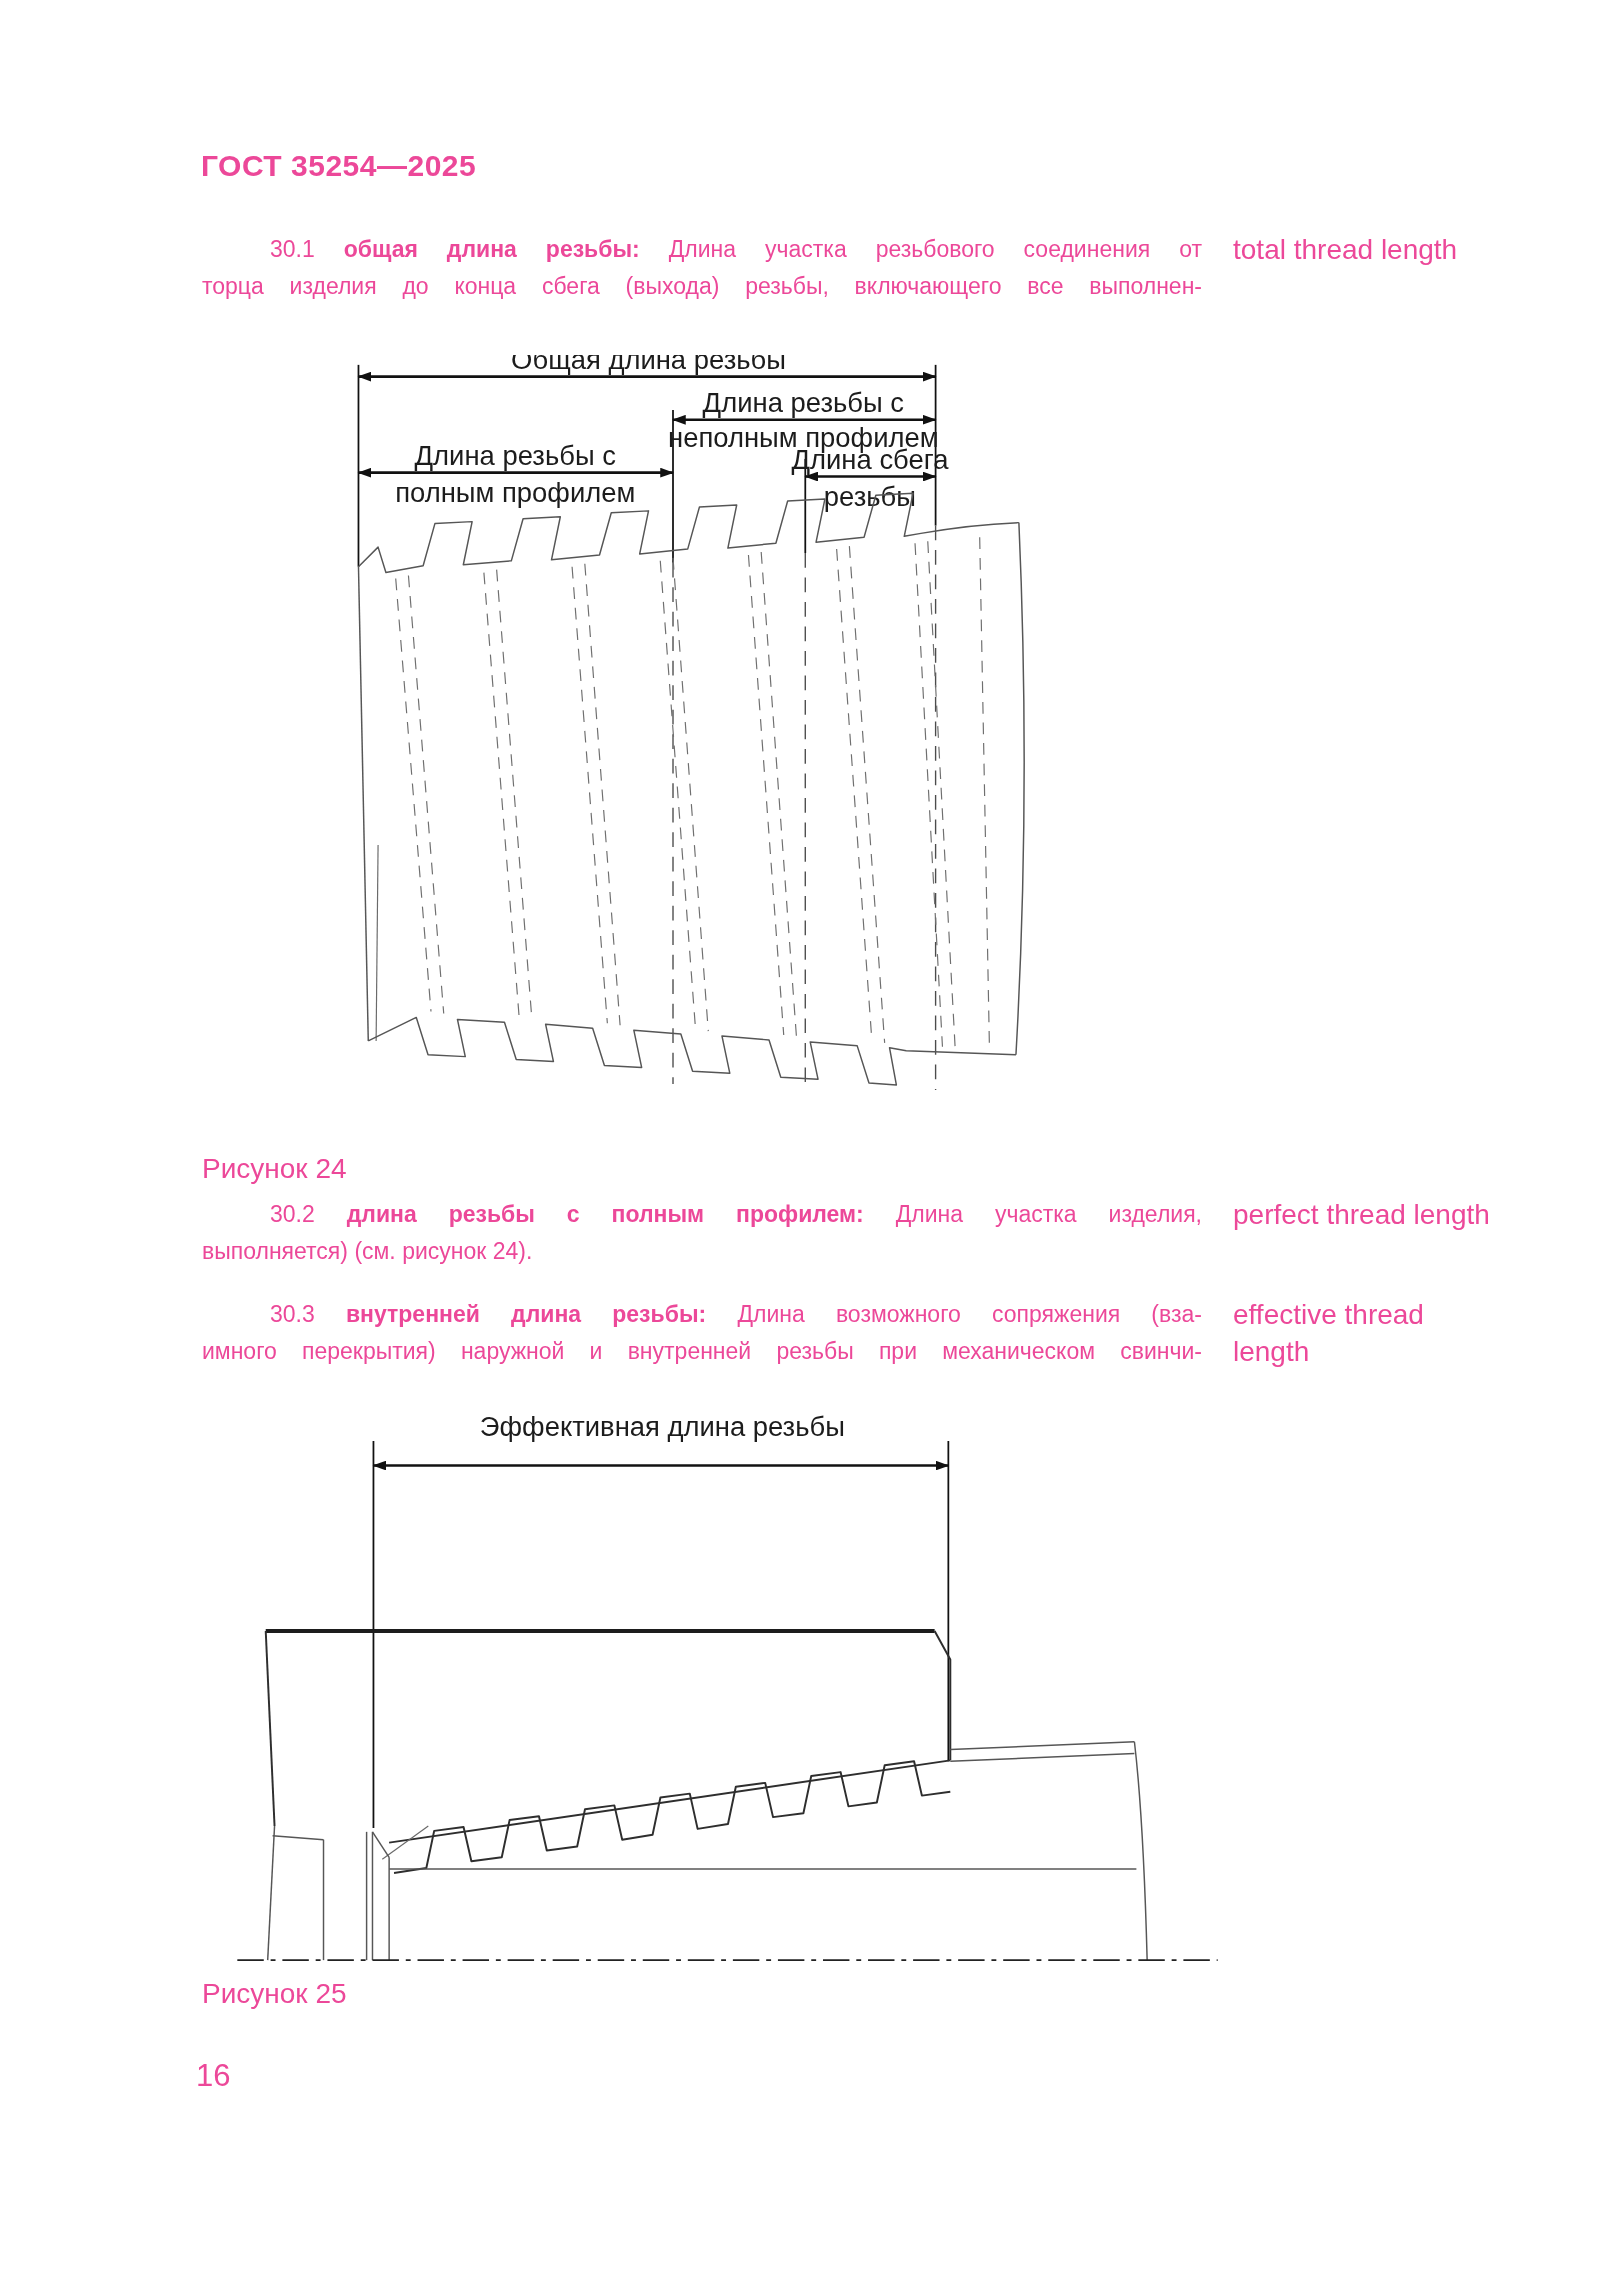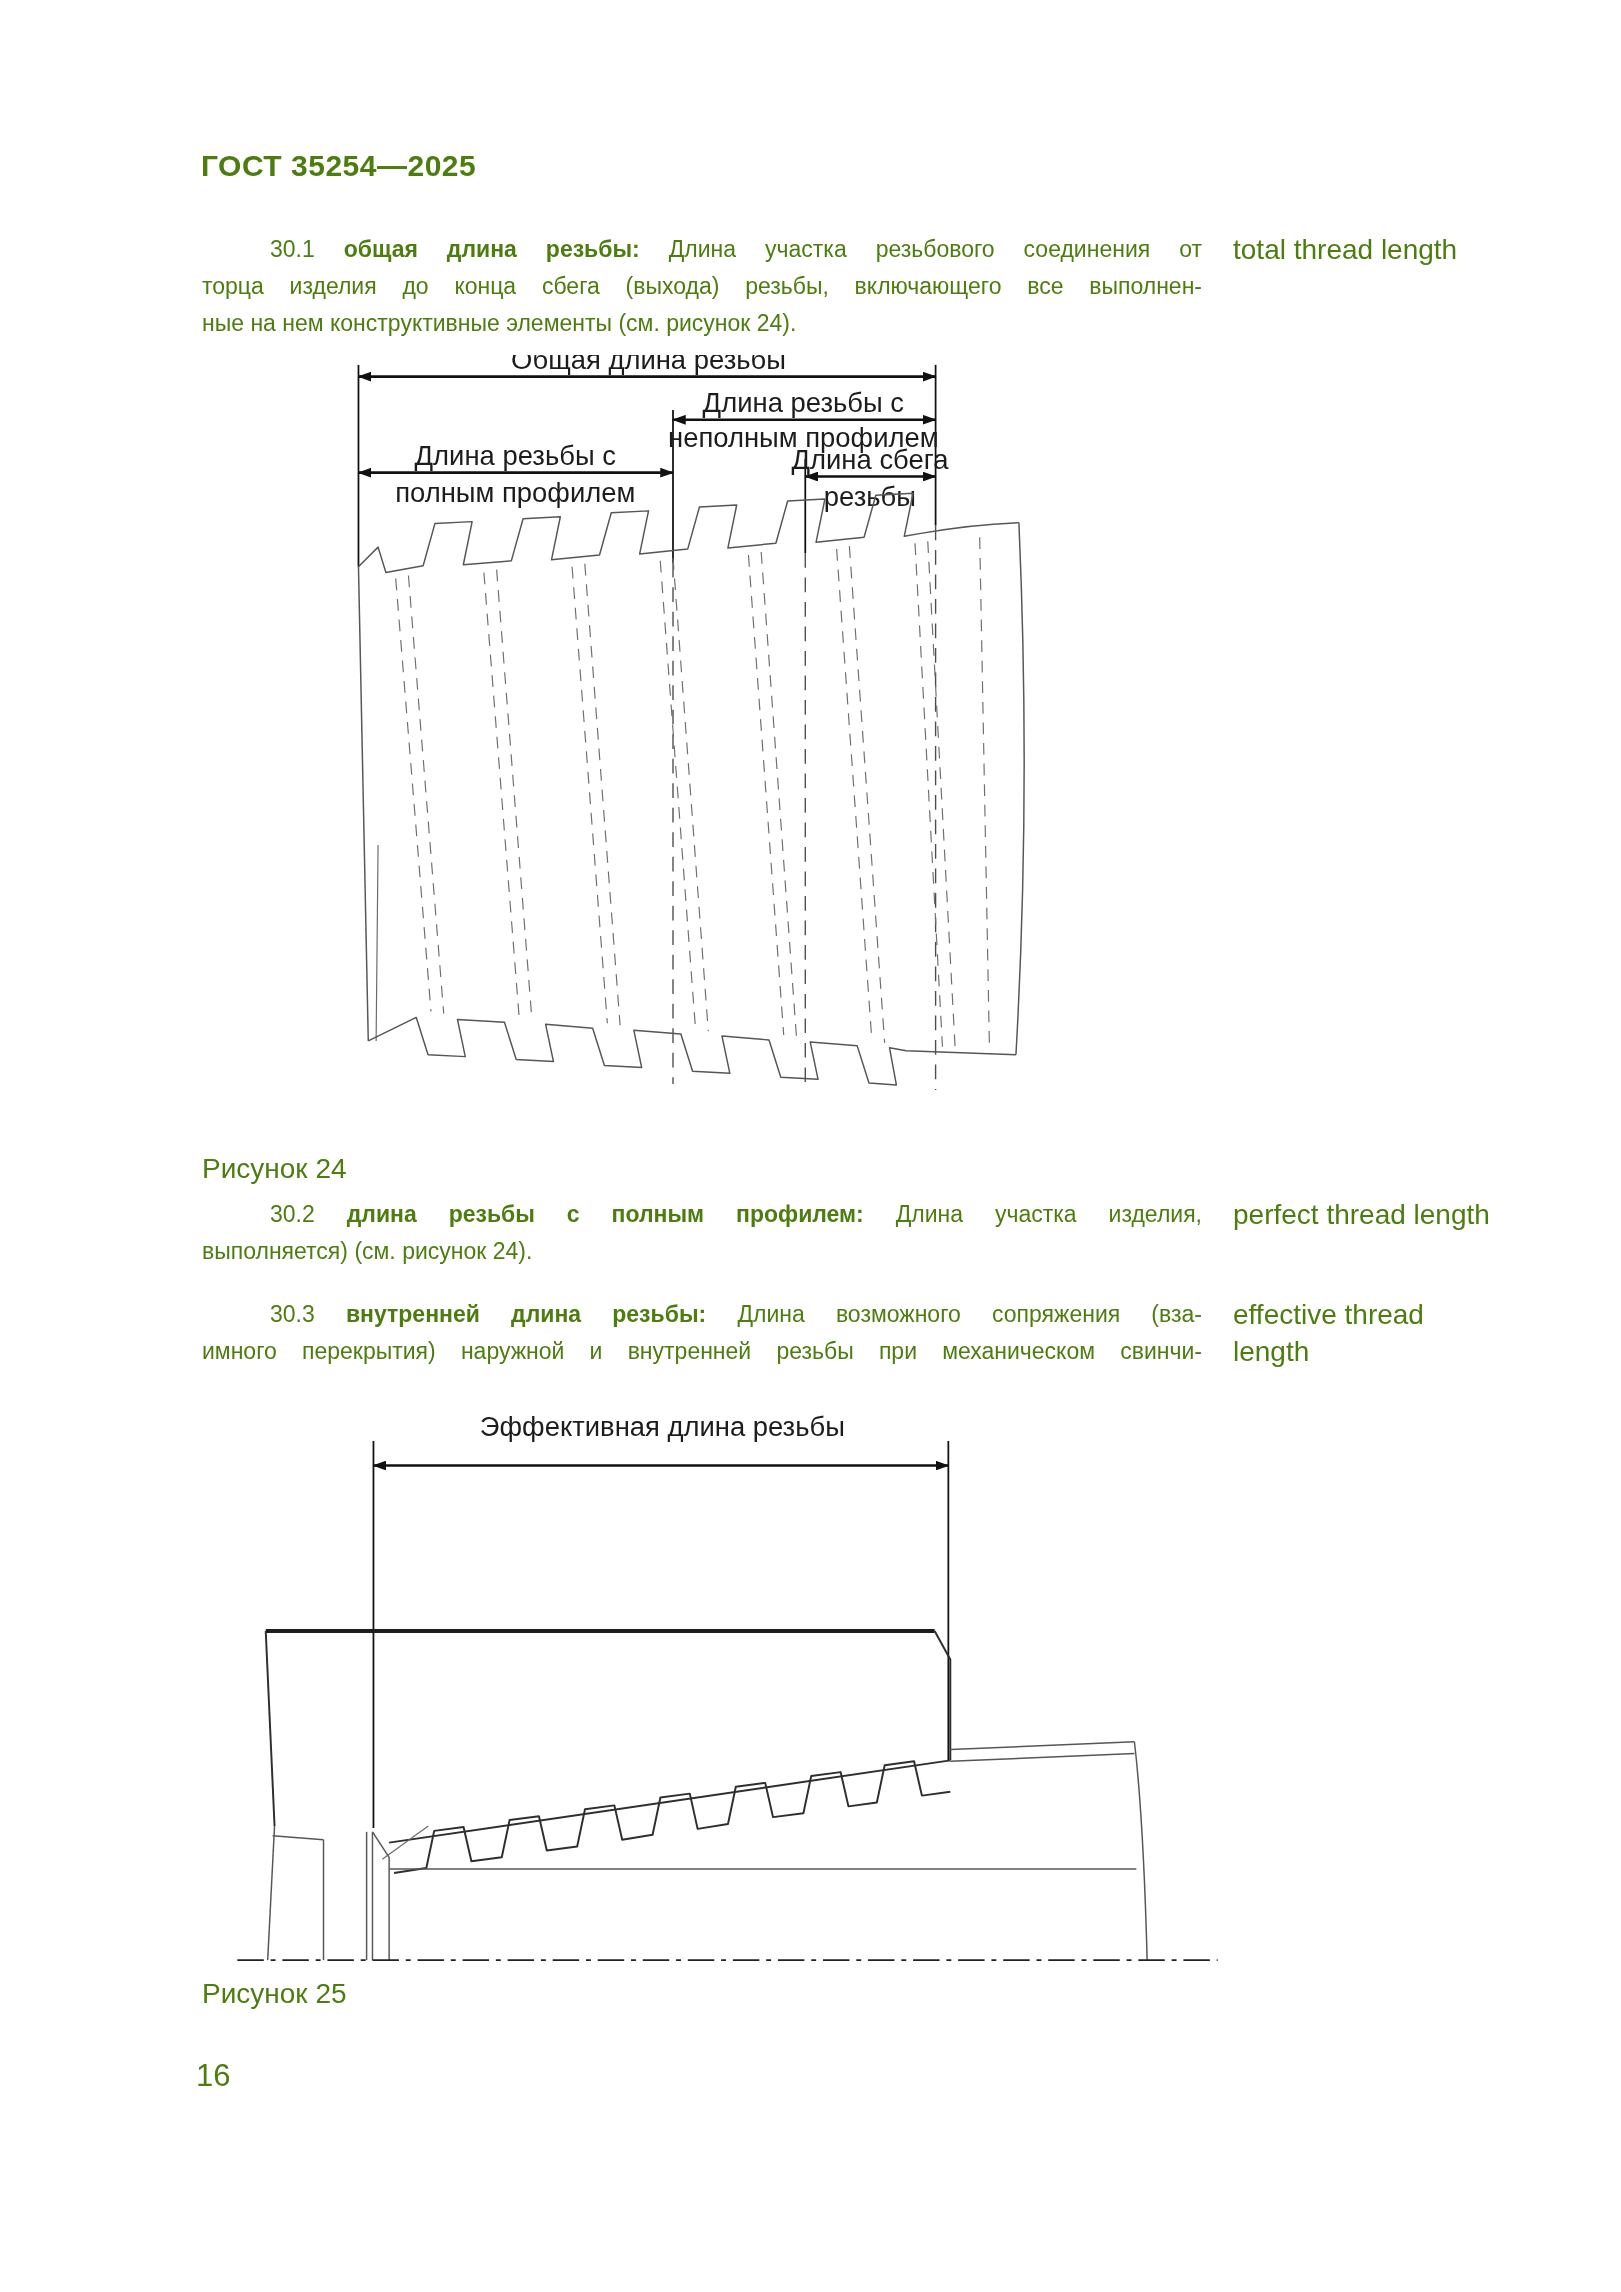--- a/index.html
+++ b/index.html
@@ -1,19 +1,19 @@
 <!DOCTYPE html>
 <html><head>
 <meta charset="utf-8">
 <style>
   html,body { margin:0; padding:0; background:#e8e8e8; }
   .page {
     position:relative; width:1621px; height:2293px; margin:0 auto;
     background:#ffffff; overflow:hidden;
-    font-family:"Liberation Sans", sans-serif; color:#4d7c0f;
+    font-family:"Liberation Sans", sans-serif; color:#ec4899;
   }
   .doc-header { position:absolute; left:201px; top:149px; font-size:30px; font-weight:bold; letter-spacing:0.5px; }
   .para { position:absolute; left:202px; width:1000px; font-size:23px; line-height:37px; }
   .tl { white-space:nowrap; text-align:justify; text-align-last:justify; }
   .tl-first { padding-left:68px; }
   .tl-last { text-align-last:auto; text-align:left; }
   .b { font-weight:bold; }
   .mnote { position:absolute; left:1233px; width:323px; font-size:28px; line-height:37px; }
   .mnote-narrow { width:233px; }
   .caption { position:absolute; left:202px; width:1000px; font-size:28px; }
@@ -33,21 +33,20 @@
 </head>
 <body>
 
 <div class="page">
 
   <div class="doc-header">ГОСТ 35254—2025</div>
 
   <div class="para" style="top:231px">
     <div class="tl tl-first"><span>30.1 </span><span class="b">общая длина резьбы:</span><span> Длина участка резьбового соединения от</span></div>
     <div class="tl">торца изделия до конца сбега (выхода) резьбы, включающего все выполнен-</div>
-    <div class="tl tl-last">ные на нем конструктивные элементы (см. рисунок 24).</div>
   </div>
   <div class="mnote" style="top:231px">total thread length</div>
 
   <svg class="figsvg" style="left:333px; top:355px" width="729" height="784" viewBox="0 0 744 800">
     <defs>
       <marker id="arr" markerWidth="14" markerHeight="10" refX="13" refY="5" orient="auto-start-reverse" markerUnits="userSpaceOnUse">
         <path d="M0,0 L14,5 L0,10 Z" fill="#111"></path>
       </marker>
     </defs>
 

